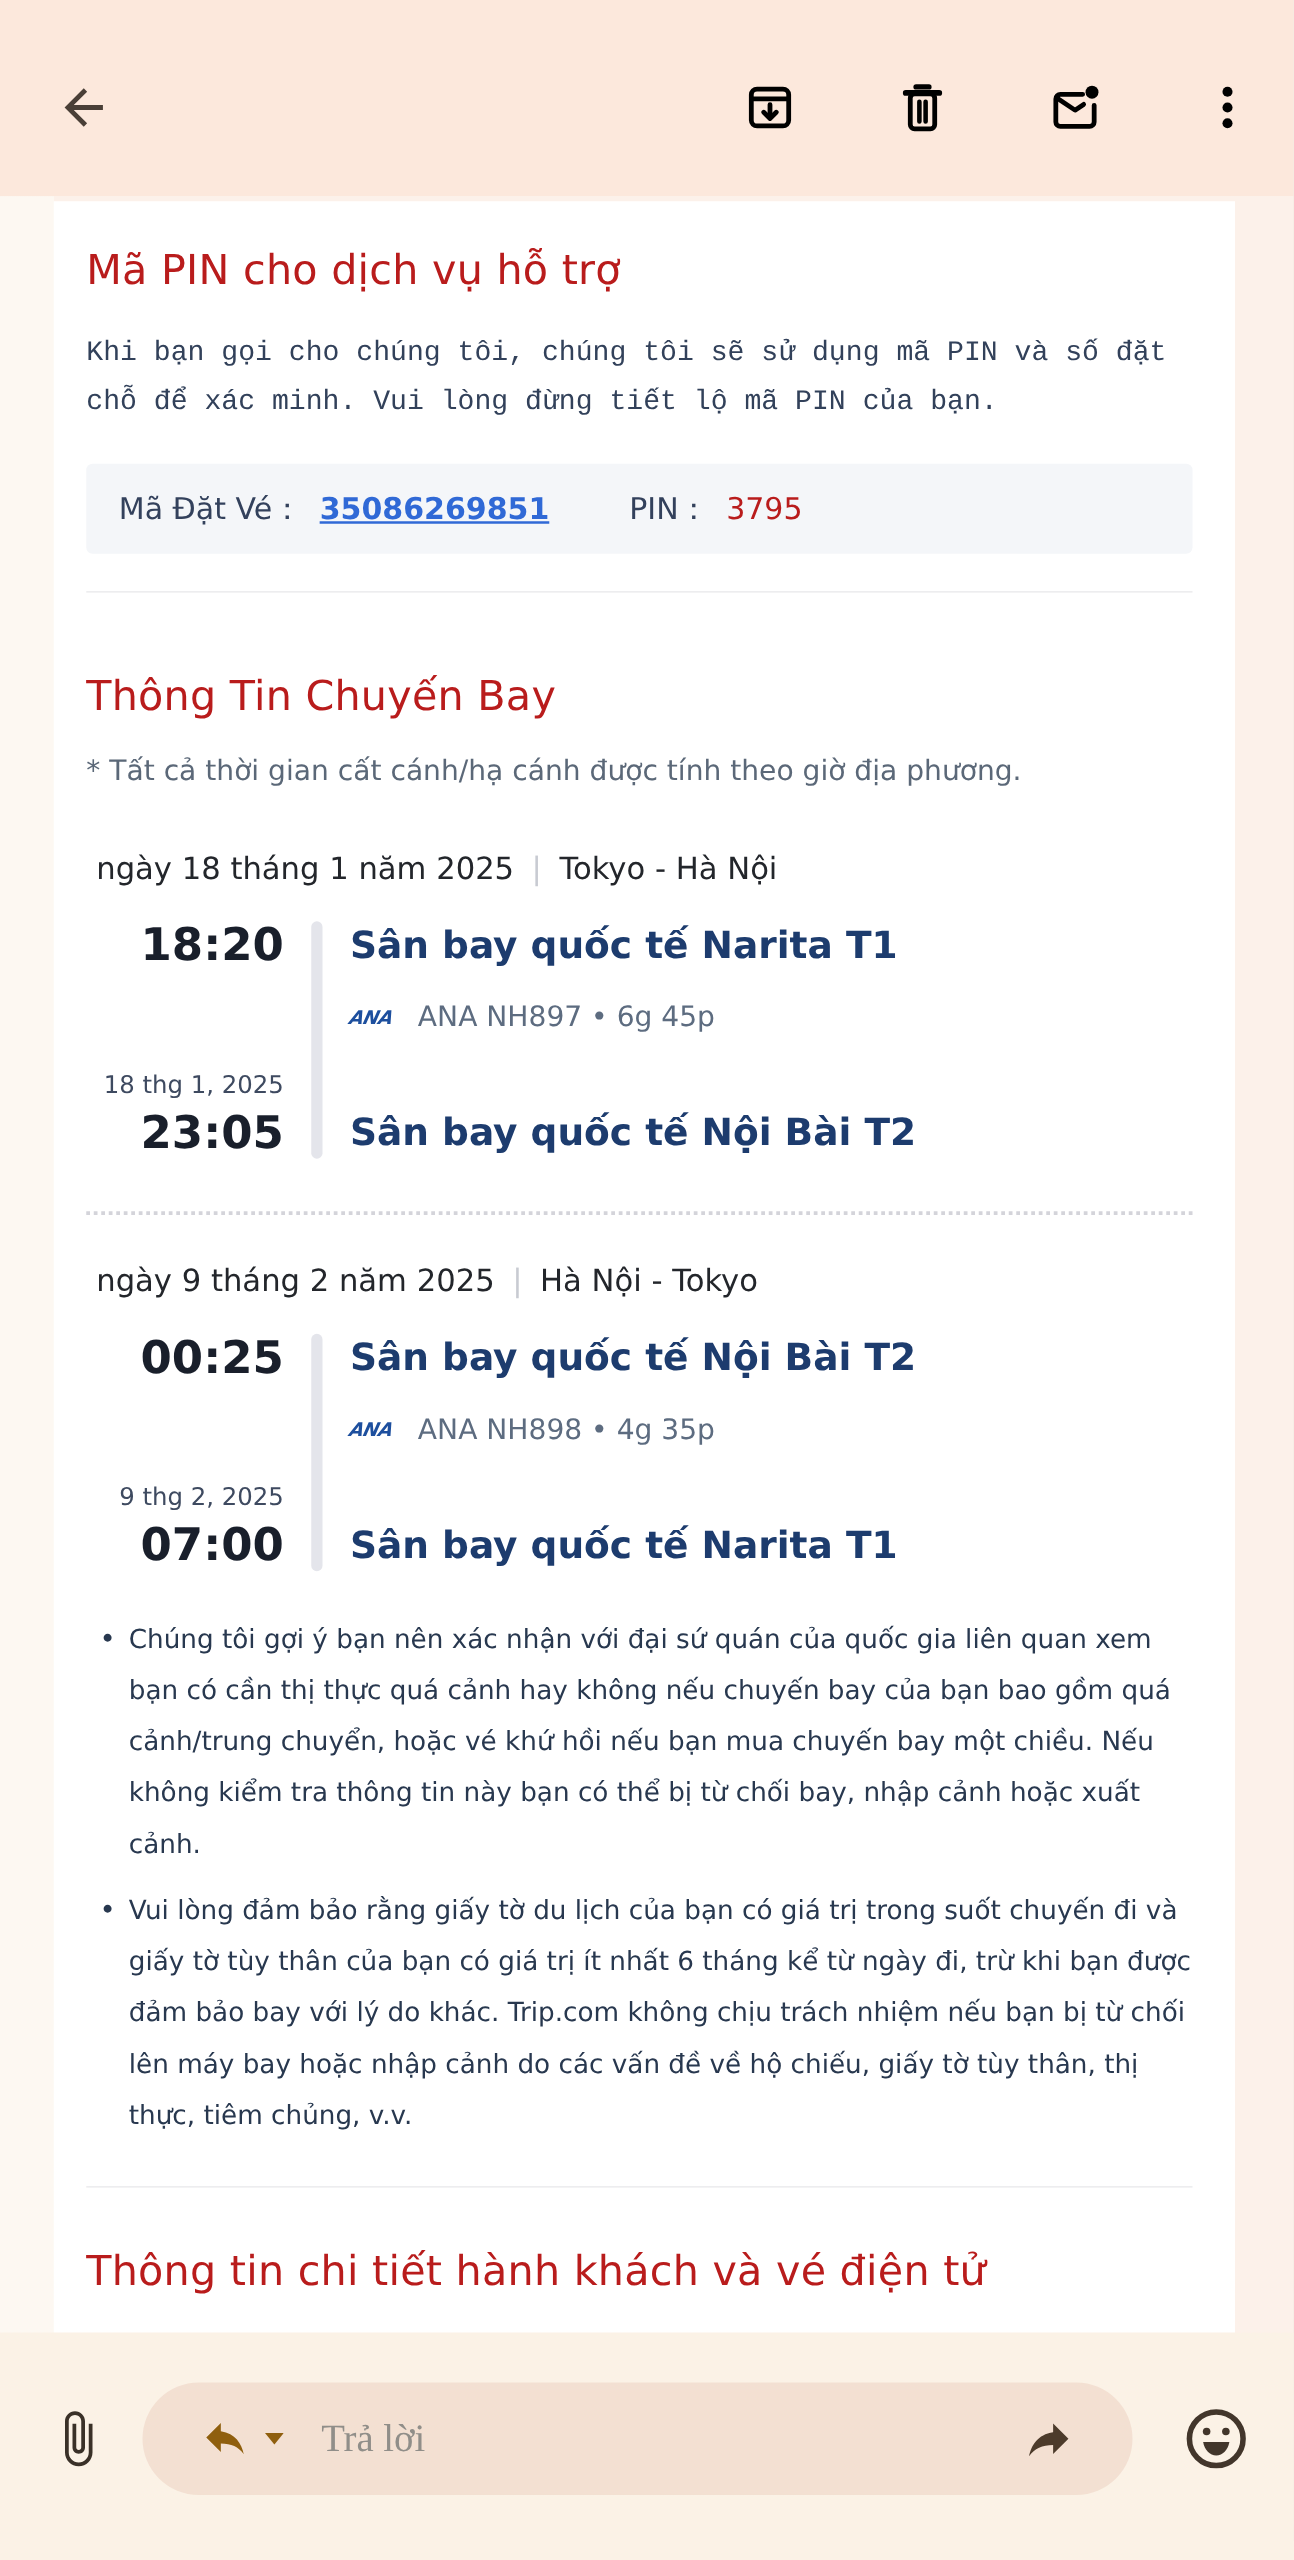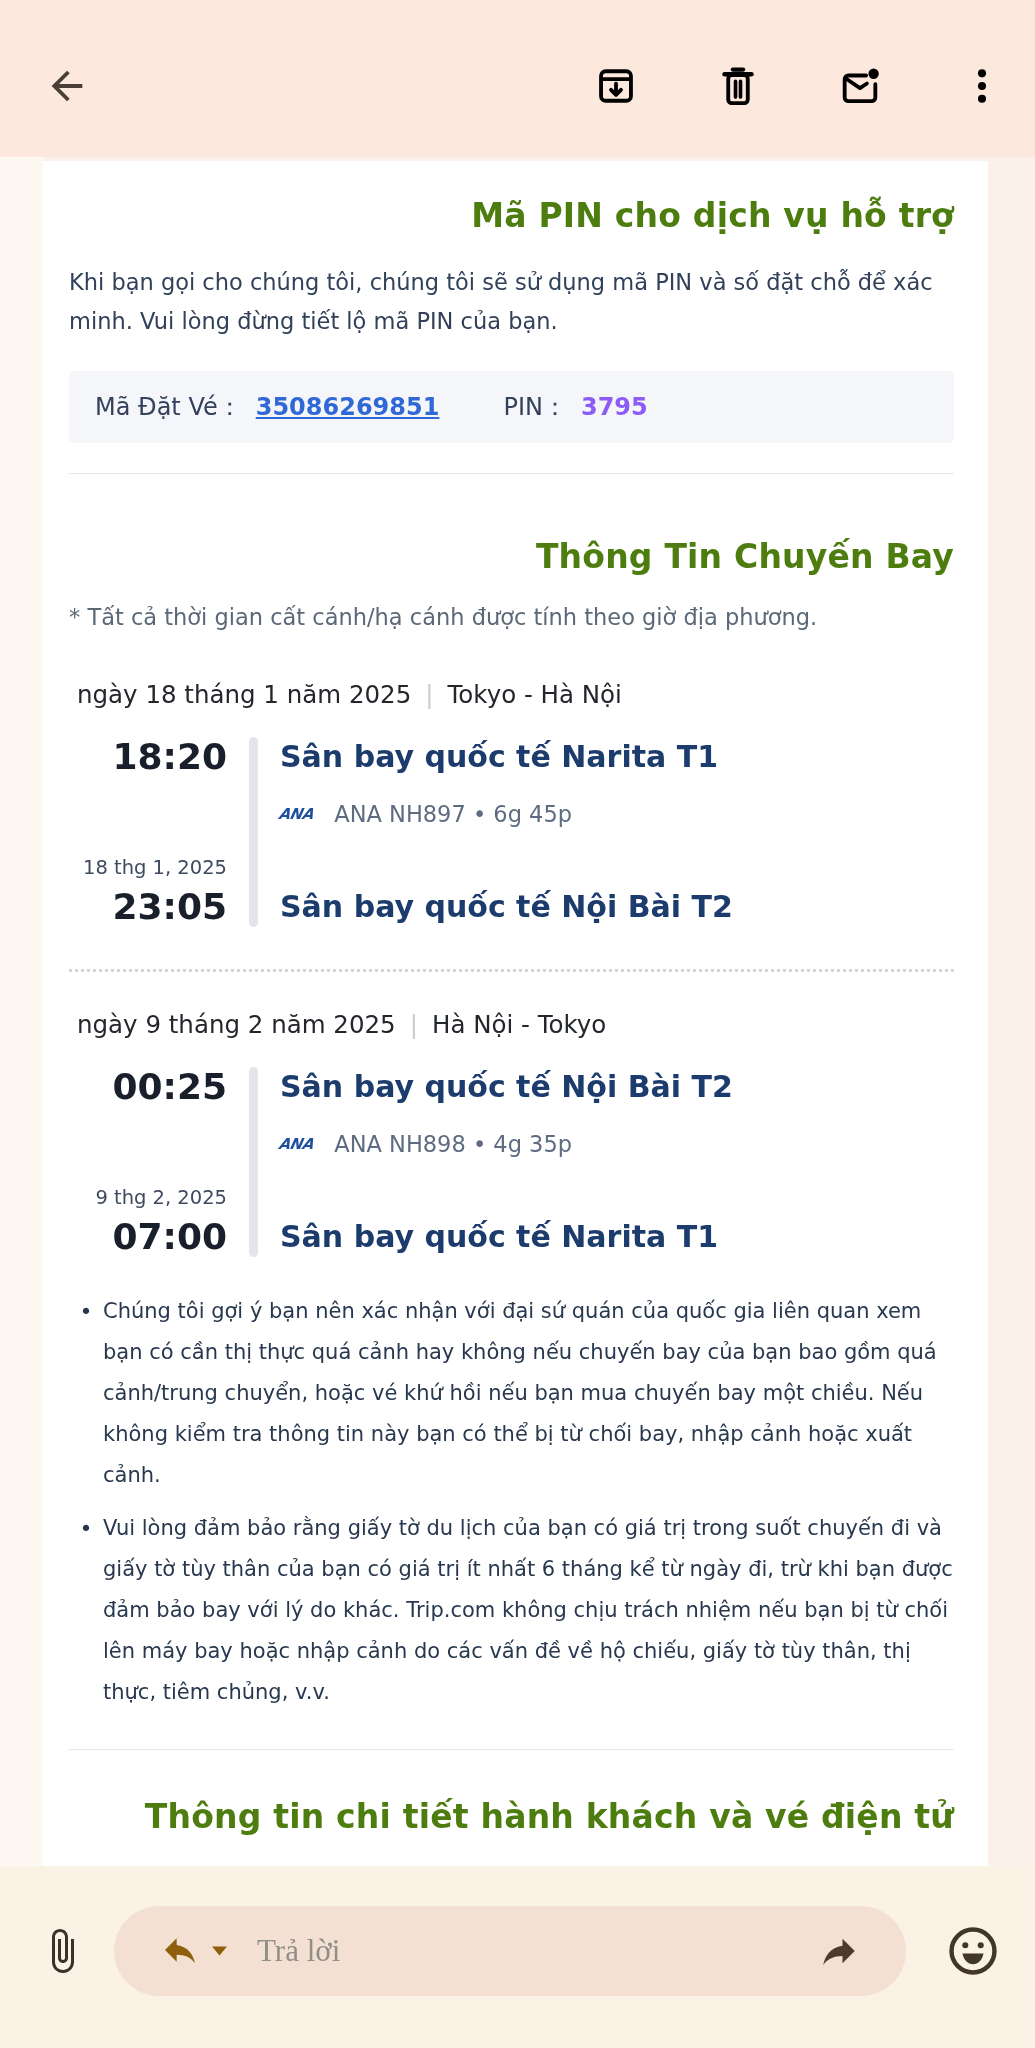--- a/index.html
+++ b/index.html
@@ -24,30 +24,30 @@
     position:absolute;top:157px;left:0;right:0;bottom:0;
     background:linear-gradient(90deg,#fdf8f2 0,#fdf8f2 43px,#fcf1ea 43px);
   }
   .email-card{
     position:absolute;top:4px;left:43px;width:945px;bottom:0;
     background:#ffffff;
     padding:34px 34px 0 26px;
     color:#32415a;
   }
   .h-section{
-    margin:0;font-size:33px;line-height:42px;font-weight:700;color:#4d7c0f;letter-spacing:.2px;text-align:right;
-  }
-  .p-body{margin:26px 0 0;font-size:22.5px;line-height:39px;color:#32415a;}
+    margin:0;font-size:33px;line-height:42px;font-weight:400;color:#b91c1c;letter-spacing:.2px;
+  }
+  .p-body{margin:26px 0 0;font-size:22.5px;line-height:39px;color:#32415a;font-family:Liberation Mono, monospace;}
   .pin-box{
     margin:30px 0 0;background:#f4f6f9;border-radius:5px;
     padding:20px 26px;display:flex;align-items:baseline;font-size:24px;color:#33415c;
   }
   .pin-box .code-link{color:#3069d6;font-weight:700;text-decoration:underline;margin-left:14px;}
   .pin-box .pin-label{margin-left:64px;}
-  .pin-box .pin-value{font-weight:700;color:#8b5cf6;margin-left:14px;}
+  .pin-box .pin-value{font-weight:400;color:#b91c1c;margin-left:14px;}
   .sec-divider{height:1px;background:#e8e8ea;border:none;margin:30px 0 0;}
   .h-flight{margin-top:62px;}
   .note{margin:22px 0 0;font-size:22.5px;line-height:34px;color:#5b6878;}
   .date-line{margin:46px 0 0;padding-left:8px;font-size:24.5px;color:#23262b;}
   .date-line .sep{color:#c8cbd2;padding:0 14px;}
   
   .seg{
     margin:28px 0 0;display:grid;
     grid-template-columns:158px 9px 1fr;column-gap:22px;
   }

